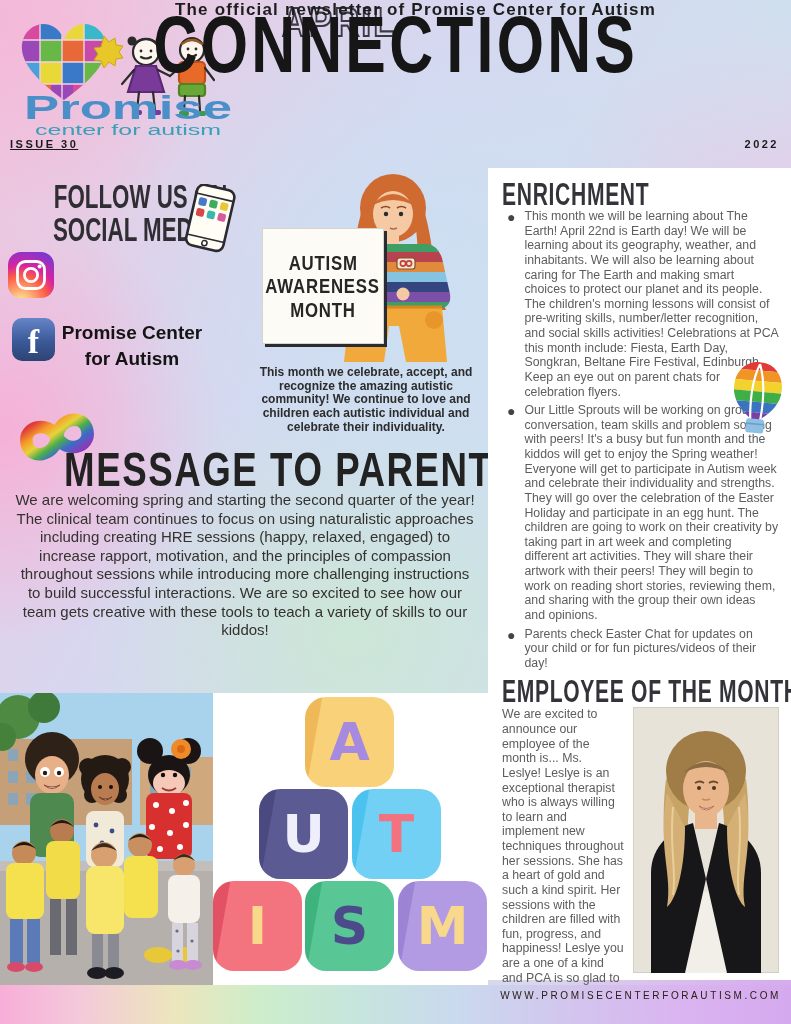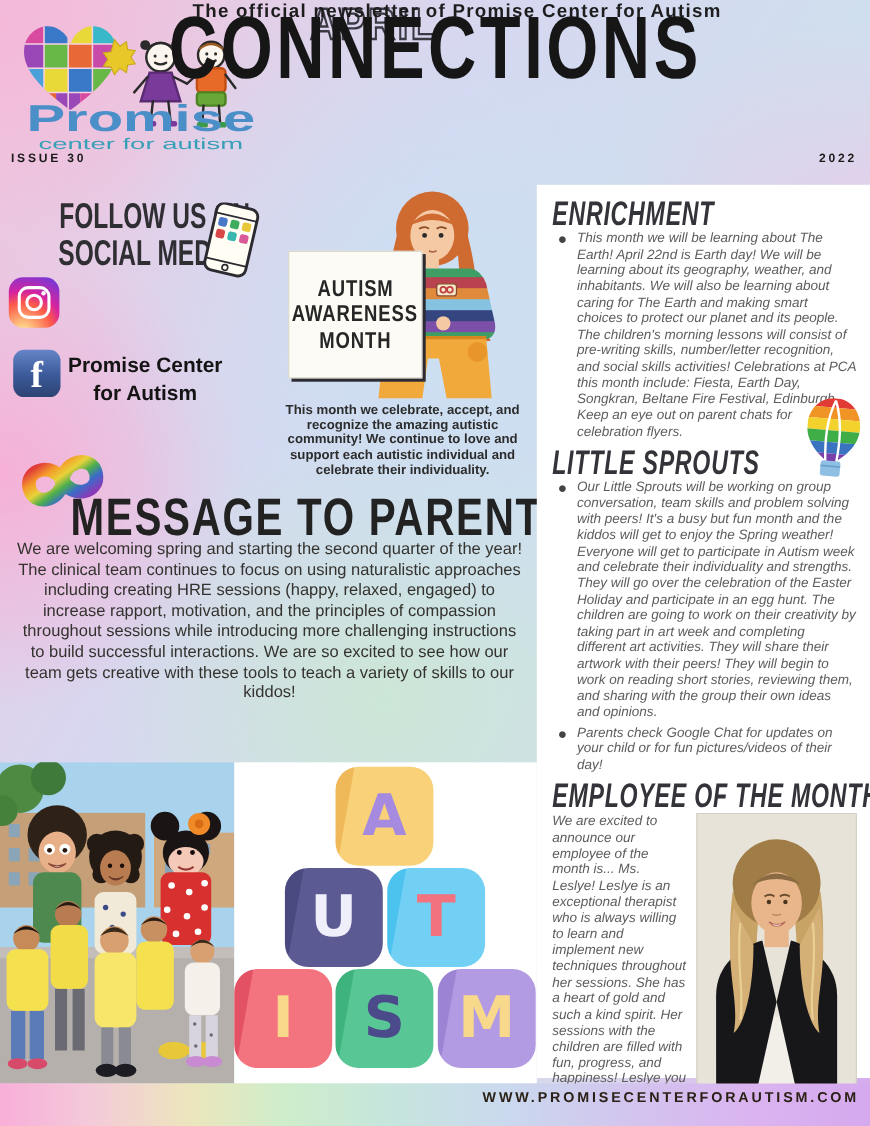--- a/index.html
+++ b/index.html
@@ -22,21 +22,21 @@
   .cond { display:inline-block; font-weight:700; color:#2e2e33; white-space:nowrap; }
 
   
   .hdr-month-wrap   { left:0; top:8;  width:679px; text-align:center; }
   .hdr-month { font-size:40px; letter-spacing:3px; color:transparent;
                -webkit-text-stroke:2.2px #3a3a44; transform:scale(.85,1); }
   .hdr-title-wrap { left:0; top:42; width:791px; text-align:center; }
   .hdr-title { font-size:76px; letter-spacing:4px; transform:scale(.8,1.06); color:#161616; }
   .hdr-sub  { left:0; top:121; width:791px; text-align:center; font-size:17px; font-weight:700;
               letter-spacing:1.2px; color:#1d1d1d;padding-left:40px; }
-  .issue { left:10px;  top:138px; font-size:11px; font-weight:700; letter-spacing:2.5px; color:#1b1b1b; }
+  .issue { left:10px;  top:138px; font-size:11px; font-weight:700; letter-spacing:2.5px; color:#1b1b1b;text-decoration:underline; }
   .year  { right:12px; top:138px; font-size:11px; font-weight:700; letter-spacing:2.5px; color:#1b1b1b; }
 
   
   .follow-head { left:20px; top:180px; width:186px; text-align:center; line-height:1.08; }
   .follow-head .cond { font-size:31px; transform:scale(.72,1.05); }
   .phone-wrap { left:182px; top:184px; }
   .insta-icon { left:8px; top:252px; width:46px; height:46px; border-radius:13px;
       background:radial-gradient(circle at 28% 110%, #fdf497 0%, #fd5949 45%, #d6249f 62%, #7638d8 92%); }
   .insta-text { left:62px; top:266px; font-size:19px; font-weight:700; color:#141414; }
   .fb-icon { left:12px; top:318px; width:43px; height:43px; border-radius:10px;
@@ -56,21 +56,21 @@
              color:#2c2c2c; line-height:1.14; }
 
   .infinity-wrap { left:10px; top:398px; }
 
   .msg-head-wrap { left:0; top:442px; width:490px; text-align:center; }
   .msg-head { font-size:47px; letter-spacing:2px; transform:scale(.78,1.02); color:#222; }
   .msg-body { left:15px; top:491px; width:460px; text-align:center; font-size:15px; line-height:1.24;
               color:#34322e; }
 
   
-  .right-panel { left:488px; top:168px; width:303px; height:812px; background:#fff; padding:8px 12px 0 14px;font-style:italic; }
+  .right-panel { left:488px; top:168px; width:303px; height:812px; background:#fff; padding:8px 12px 0 14px; }
   .sec-h { height:31px; margin-top:1px; }
   .sec-h .cond { font-size:31px; letter-spacing:1px; transform:scale(.68,1); transform-origin:0 55%; color:#33333a; }
   .bullet-row { display:flex; gap:9px; padding-left:5px; margin:1px 0 4px 0; }
   .bullet-dot { font-size:14px; line-height:1.2; color:#444; }
   .bullet-txt { font-size:12.3px; line-height:1.19; color:#5d5d5d; width:258px; }
   .balloon-wrap { position:absolute; right:6px; top:192px; }
   .emp-flex { display:flex; gap:9px; margin-top:2px; }
   .emp-text { width:136px; font-size:12.3px; line-height:1.19; color:#5d5d5d; }
   .emp-photo { width:146px; height:266px; flex:none; }
 
@@ -78,22 +78,22 @@
   .photo-panel  { left:0;     top:693px; width:213px; height:292px; }
   .blocks-panel { left:213px; top:693px; width:275px; height:292px; background:#fff; }
   .blk { position:absolute; width:89px; height:90px; border-radius:21px;
          display:flex; align-items:center; justify-content:center; }
   .blk span { font-family:"DejaVu Sans", sans-serif; font-size:52px; font-weight:700; }
 
   
   .footer-band { left:0; top:985px; width:791px; height:39px;
      background:linear-gradient(90deg,#f8aed8 0%,#f4c9da 10%,#ece6bc 22%,#cdedcb 33%,#c6e5dd 45%,
                 #cad9ee 58%,#d2c5ee 72%,#dab4f0 86%,#d5a9ee 100%); }
-  .footer-text { position:absolute; right:10px; top:4px; text-align:center; font-size:13px;
-     font-weight:700; letter-spacing:2.6px; color:#2a2015; line-height:1.45; }
+  .footer-text { position:absolute; right:10px; top:4px; text-align:center; font-size:10px;
+     font-weight:400; letter-spacing:2.6px; color:#2a2015; line-height:1.45; }
 </style>
 </head>
 <body>
 
 <div id="page">
 
   <div class="abs" style="left:8px; top:12px;">
     <svg width="234" height="126" viewBox="0 0 234 126">
       <defs>
         <clipPath id="heartClip">
@@ -225,21 +225,21 @@
           <circle cx="194" cy="154" r="9" fill="#e8962a"></circle>
         <path d="M110,141 L202,141" stroke="#d8861e" stroke-width="3"></path>
       </g>
     </svg>
     <div class="sign">
       <span class="cond">AUTISM</span>
       <span class="cond">AWARENESS</span>
       <span class="cond">MONTH</span>
     </div>
   </div>
-  <div class="abs caption">This month we celebrate, accept, and recognize the amazing autistic community! We continue to love and support each autistic individual and celebrate their individuality.</div>
+  <div class="abs caption">This month we celebrate, accept, and recognize the amazing autistic community! We continue to love and children each autistic individual and celebrate their individuality.</div>
 
   <div class="abs infinity-wrap">
     <svg width="94" height="78" viewBox="0 0 94 78">
       <defs>
         <linearGradient id="rg" x1="0" y1="0" x2="1" y2="1">
           <stop offset="0" stop-color="#e03a3a"></stop>
             <stop offset=".22" stop-color="#f59a2a"></stop>
           <stop offset=".42" stop-color="#e8d23a"></stop>
             <stop offset=".6" stop-color="#4cae4c"></stop>
           <stop offset=".78" stop-color="#3a6cc8"></stop>
@@ -255,21 +255,20 @@
   <div class="abs msg-head-wrap"><span class="cond msg-head">MESSAGE TO PARENTS</span></div>
   <div class="abs msg-body">We are welcoming spring and starting the second quarter of the year! The clinical team continues to focus on using naturalistic approaches including creating HRE sessions (happy, relaxed, engaged) to increase rapport, motivation, and the principles of compassion throughout sessions while introducing more challenging instructions to build successful interactions. We are so excited to see how our team gets creative with these tools to teach a variety of skills to our kiddos!</div>
 
   <div class="abs right-panel">
     <div class="sec-h"><span class="cond">ENRICHMENT</span></div>
     <div class="bullet-row">
       <span class="bullet-dot">●</span>
       <span class="bullet-txt">This month we will be learning about The Earth! April 22nd is Earth day! We will be learning about its geography, weather, and inhabitants. We will also be learning about caring for The Earth and making smart choices to protect our planet and its people. The children's morning lessons will consist of pre-writing skills, number/letter recognition, and social skills activities! Celebrations at PCA this month include: Fiesta, Earth Day, Songkran, Beltane Fire Festival, Edinburgh. Keep an eye out on parent chats for celebration flyers.</span>
     </div>
 
-    <div class="sec-h"><span class="cond">LITTLE SPROUTS</span></div>
     <div class="bullet-row">
       <span class="bullet-dot">●</span>
       <span class="bullet-txt">Our Little Sprouts will be working on group conversation, team skills and problem solving with peers! It's a busy but fun month and the kiddos will get to enjoy the Spring weather! Everyone will get to participate in Autism week and celebrate their individuality and strengths. They will go over the celebration of the Easter Holiday and participate in an egg hunt. The children are going to work on their creativity by taking part in art week and completing different art activities. They will share their artwork with their peers! They will begin to work on reading short stories, reviewing them, and sharing with the group their own ideas and opinions.</span>
     </div>
 
     <div class="balloon-wrap">
       <svg width="56" height="78" viewBox="0 0 56 78">
         <defs>
           <clipPath id="ballClip">
             <path d="M28,2 C43,2 52,14 52,28 C52,44 39,55 31,60 L25,60 C17,55 4,44 4,28 C4,14 13,2 28,2 Z"></path>
@@ -286,21 +285,21 @@
           </g>
           <path d="M28,4 C21,22 21,40 23,60 M28,4 C35,22 35,40 33,60" stroke="#fff" stroke-width="2.2" fill="none"></path>
           <rect x="19" y="59" width="18" height="14" rx="2.5" fill="#8fc0e4"></rect>
           <line x1="19" y1="64" x2="37" y2="64" stroke="#6aa0cc" stroke-width="1.6"></line>
         </g>
       </svg>
     </div>
 
     <div class="bullet-row">
       <span class="bullet-dot">●</span>
-      <span class="bullet-txt">Parents check Google Chat for updates on your child or for fun pictures/videos of their day!</span>
+      <span class="bullet-txt">Parents check Easter Chat for updates on your child or for fun pictures/videos of their day!</span>
     </div>
 
     <div class="sec-h"><span class="cond">EMPLOYEE OF THE MONTH</span></div>
     <div class="emp-flex">
       <div class="emp-text">We are excited to announce our employee of the month is... Ms. Leslye! Leslye is an exceptional therapist who is always willing to learn and implement new techniques throughout her sessions. She has a heart of gold and such a kind spirit. Her sessions with the children are filled with fun, progress, and happiness! Leslye you are a one of a kind and PCA is so glad to have you on our team! You're amazing!</div>
       <div class="emp-photo">
         <svg width="146" height="266" viewBox="0 0 146 266">
           <rect width="146" height="266" fill="#e7e3d9"></rect>
           <rect width="146" height="266" fill="none" stroke="#d2cec2" stroke-width="2"></rect>
           <path d="M33,72 C26,128 38,160 28,192 L62,196 C52,150 54,118 57,92 Z" fill="#c8a366"></path>

